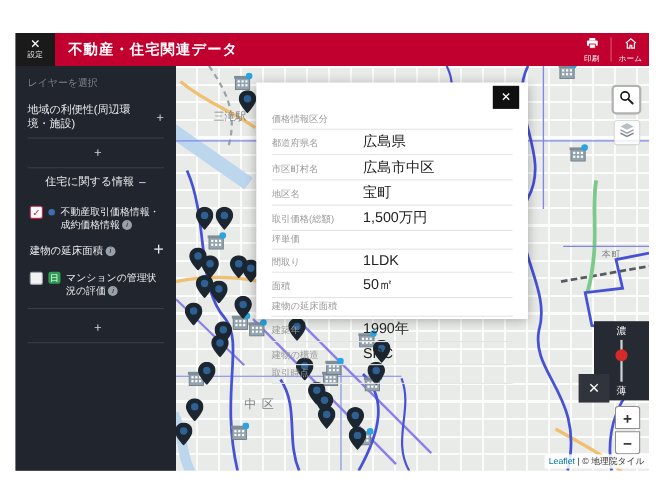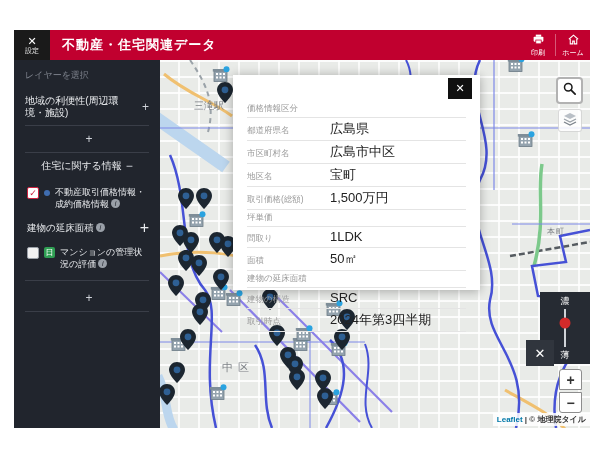--- a/index.html
+++ b/index.html
@@ -68,21 +68,21 @@
   .layers-btn svg { width:16px; height:14px; }
   .opacity-panel { position:absolute; left:380px; top:232px; width:50px; height:72px; background:#262b33; z-index:11; display:flex; flex-direction:column; align-items:center; padding:4px 0; }
   .opacity-panel .op-lab { color:#fff; font-size:9px; line-height:10px; }
   .op-track { position:relative; width:2px; flex:1; background:#cfd3d8; margin:3px 0; }
   .op-knob { position:absolute; left:50%; top:38%; transform:translate(-50%,-50%); width:11px; height:11px; border-radius:50%; background:#d42a2a; cursor:pointer; }
   .opacity-close { position:absolute; left:366px; top:280px; width:28px; height:26px; background:#30353d; color:#fff; font-size:13px; display:flex; align-items:center; justify-content:center; z-index:12; cursor:pointer; }
   .zoomctl { position:absolute; left:399px; top:309px; width:23px; z-index:11; }
   .zoombtn { width:23px; height:21px; background:#fff; border:1px solid #8d8d8d; color:#333; font-size:14px; font-weight:bold; display:flex; align-items:center; justify-content:center; cursor:pointer; }
   .zoombtn.zin { border-radius:3px 3px 0 0; }
   .zoombtn.zout { border-radius:0 0 3px 3px; margin-top:2px; }
-  .attribution { position:absolute; right:0; bottom:2px; background:rgba(255,255,255,0.85); font-size:8px; color:#333; padding:1px 4px; z-index:11; white-space:nowrap;font-weight:bold; }
+  .attribution { position:absolute; right:0; bottom:2px; background:rgba(255,255,255,0.85); font-size:8px; color:#333; padding:1px 4px; z-index:11; white-space:nowrap; }
   .attribution .lf { color:#0078a8; cursor:pointer; }
 </style>
 </head>
 <body>
 
 <div class="stage">
 
   <header class="topbar">
     <div class="settings-box">
       <span class="x-glyph">✕</span>
@@ -478,26 +478,29 @@
             </div>
             <div class="mrow">
               <span class="mlabel">面積</span>
               <span class="mvalue">50㎡</span>
             </div>
             <div class="mrow">
               <span class="mlabel">建物の延床面積</span>
               <span class="mvalue"></span>
             </div>
             <div class="mrow">
+              <span class="mlabel">建築年</span>
+              <span class="mvalue">1990年</span>
+            </div>
+            <div class="mrow">
               <span class="mlabel">建物の構造</span>
               <span class="mvalue">SRC</span>
             </div>
             <div class="mrow">
               <span class="mlabel">取引時点</span>
-              <span class="mvalue">2024年第3四半期</span>
             </div>
           </div>
       </div>
 
       <div class="search-btn">
         <span>
           <svg viewBox="0 0 24 24" width="15" height="15">
               <circle cx="10" cy="10" r="6" fill="none" stroke="#1a1a1a" stroke-width="2.4"></circle>
               <line x1="14.6" y1="14.6" x2="21" y2="21" stroke="#1a1a1a" stroke-width="2.8" stroke-linecap="round"></line>
             </svg>

